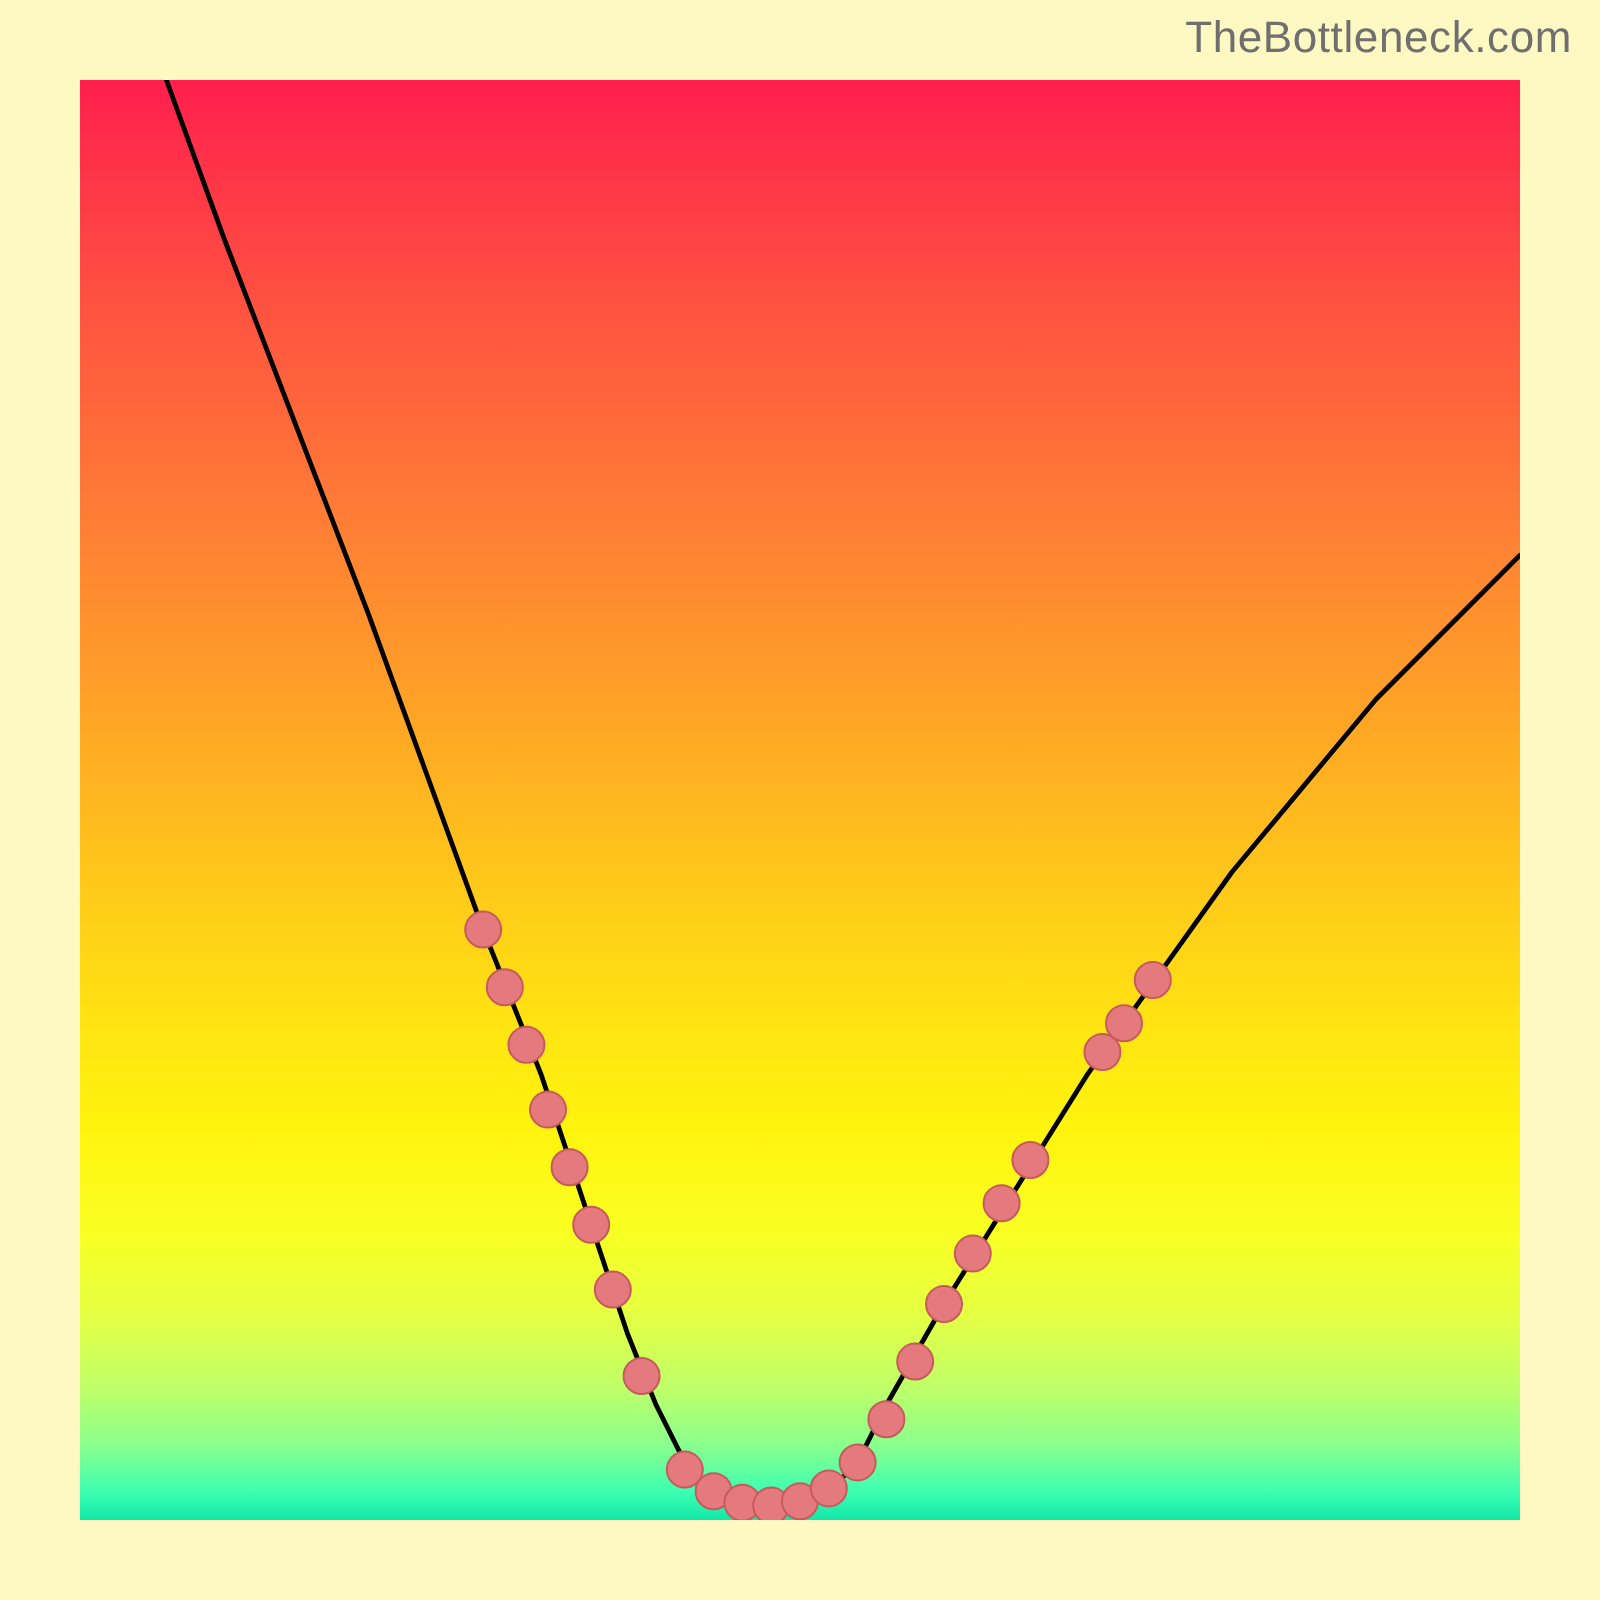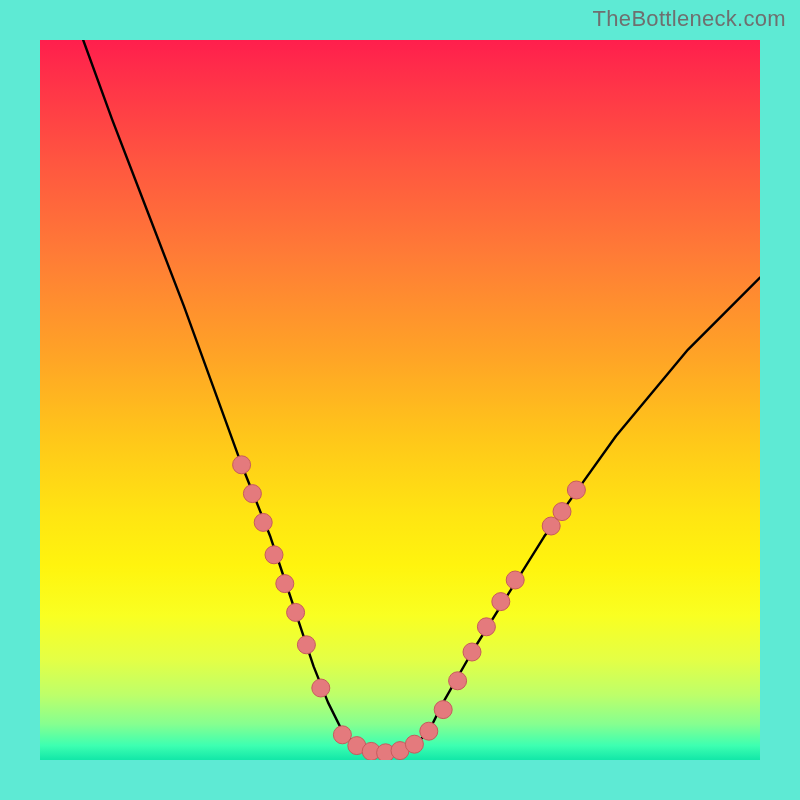--- a/index.html
+++ b/index.html
@@ -8,21 +8,21 @@
     width: 800px;
     height: 800px;
     background: #000;
     font-family: Arial, Helvetica, sans-serif;
     overflow: hidden;
   }
   .frame {
     position: relative;
     width: 800px;
     height: 800px;
-    background: #5eead4;
+    background: #fef9c3;
   }
   .watermark {
     position: absolute;
     top: 6px;
     right: 14px;
     color: #6f6f6f;
     font-size: 22px;
     font-weight: 500;
     letter-spacing: 0.3px;
     z-index: 10;

